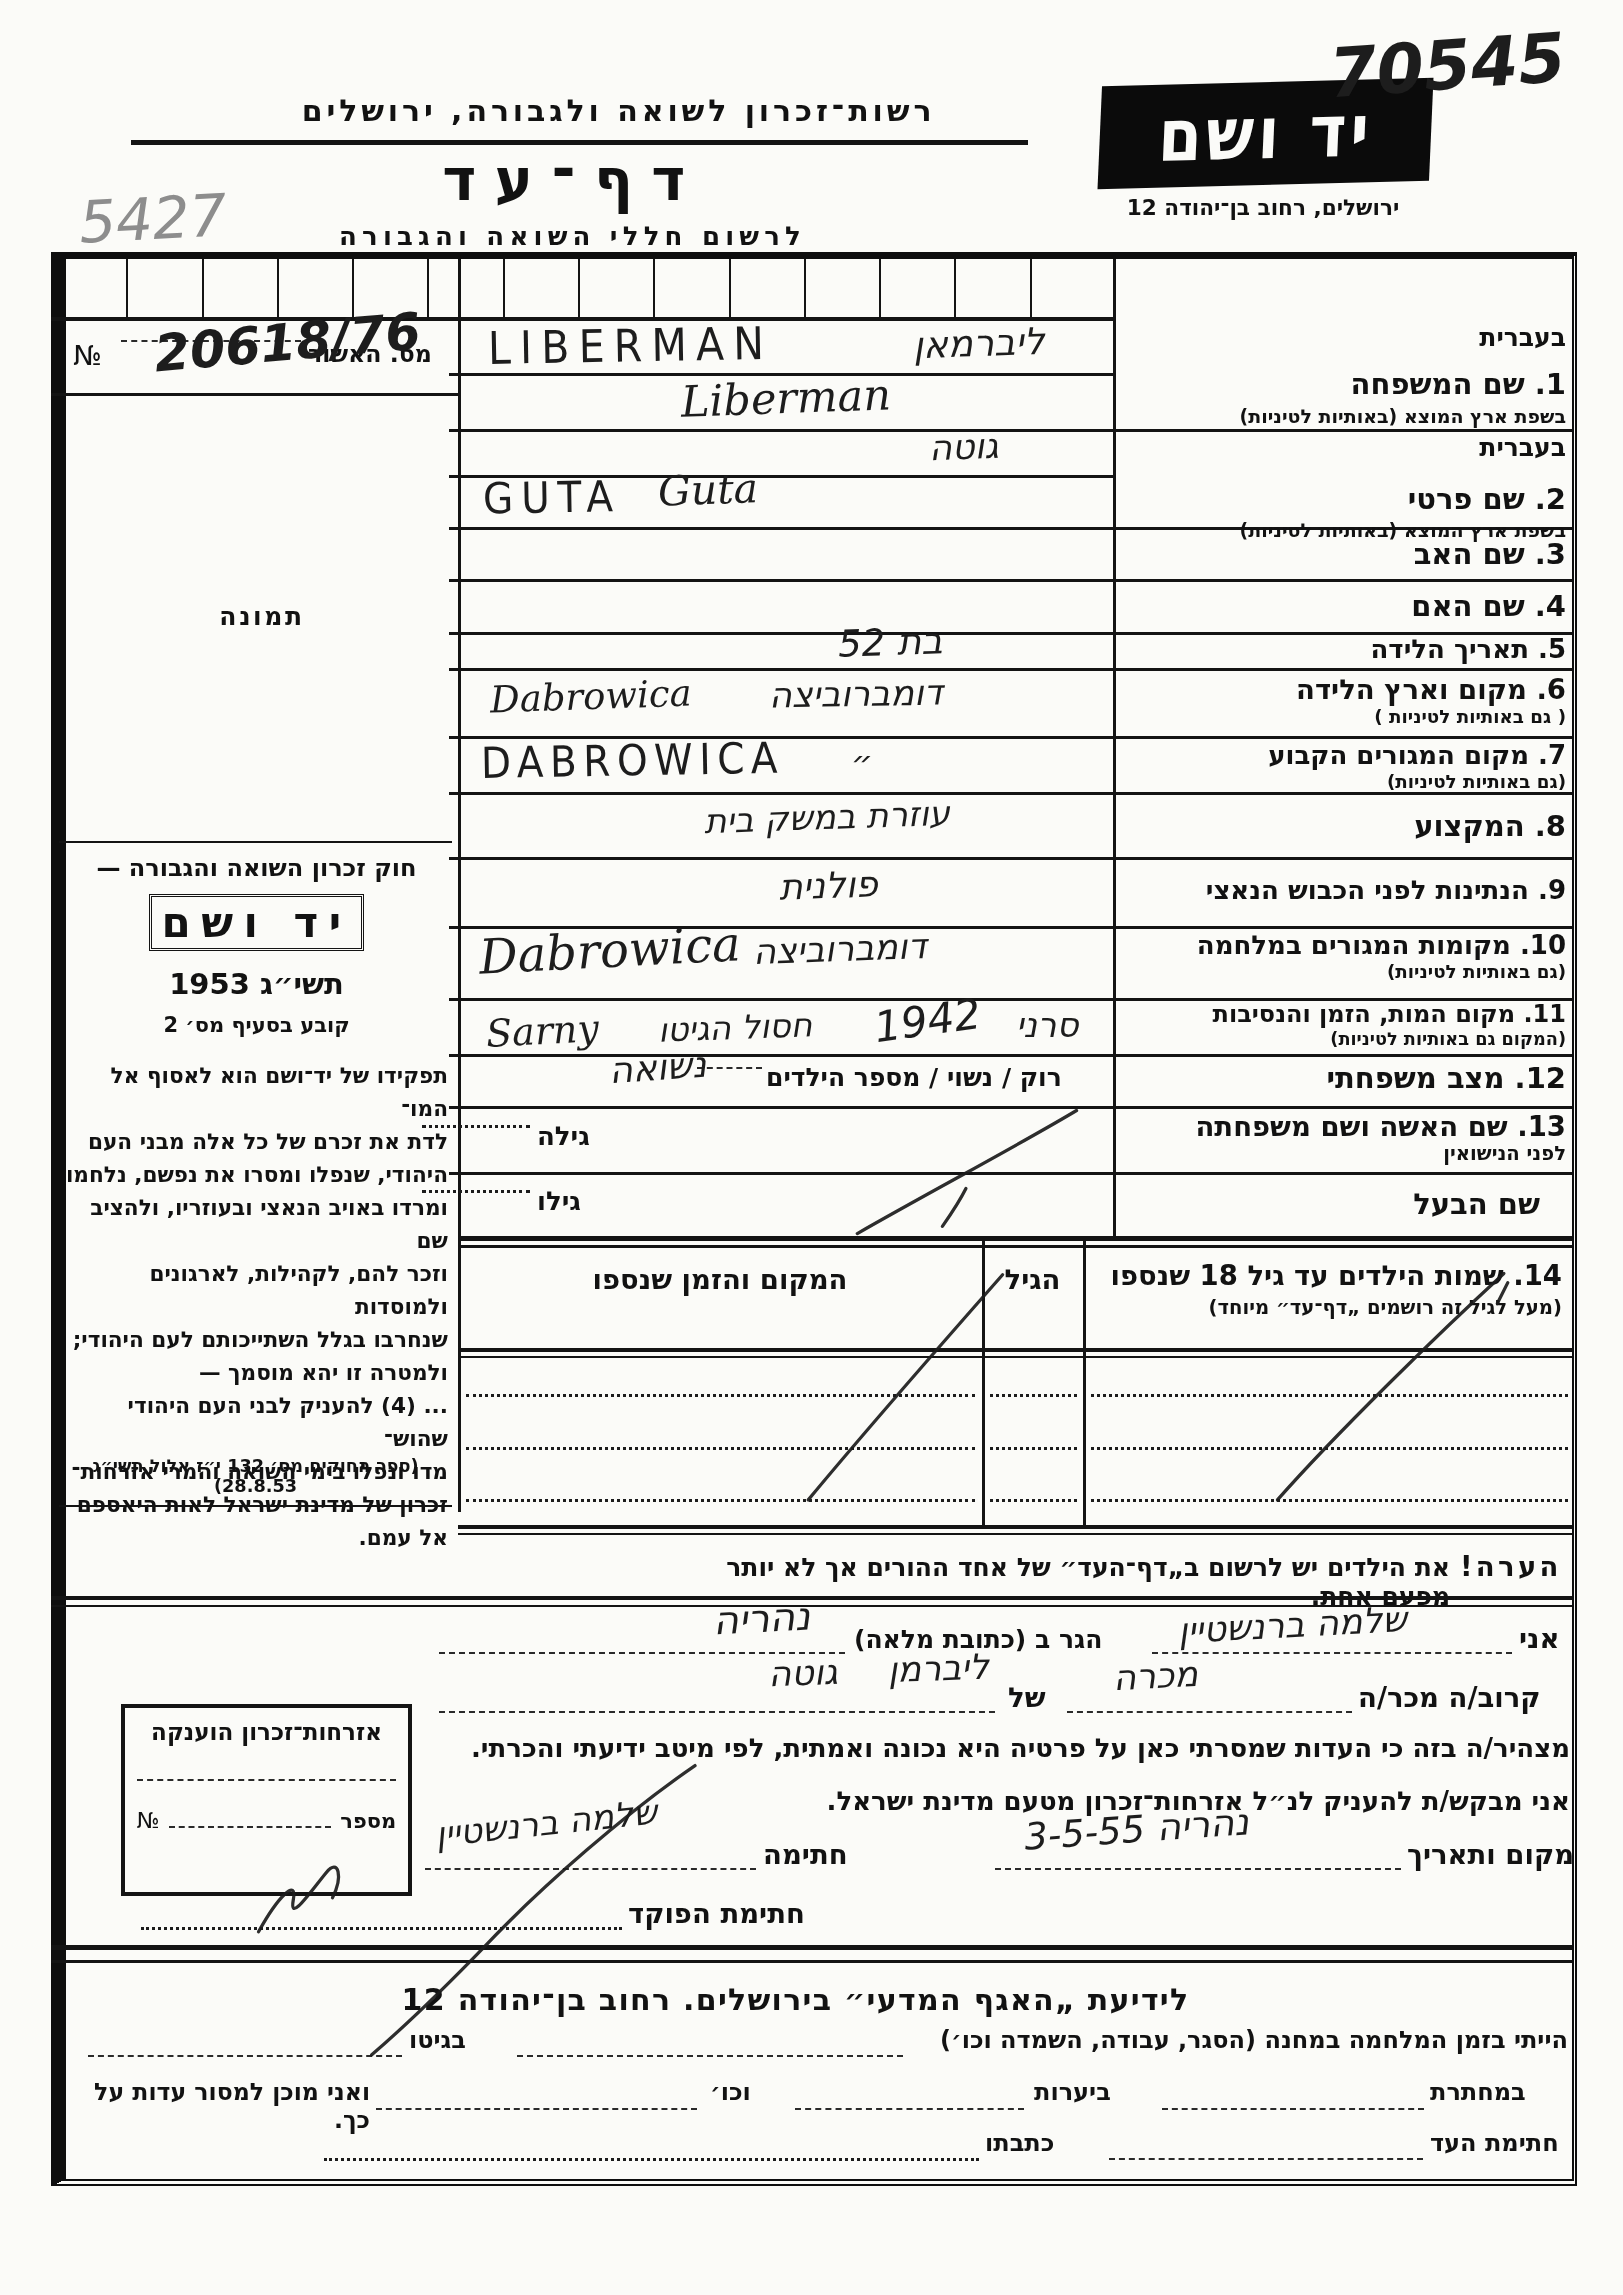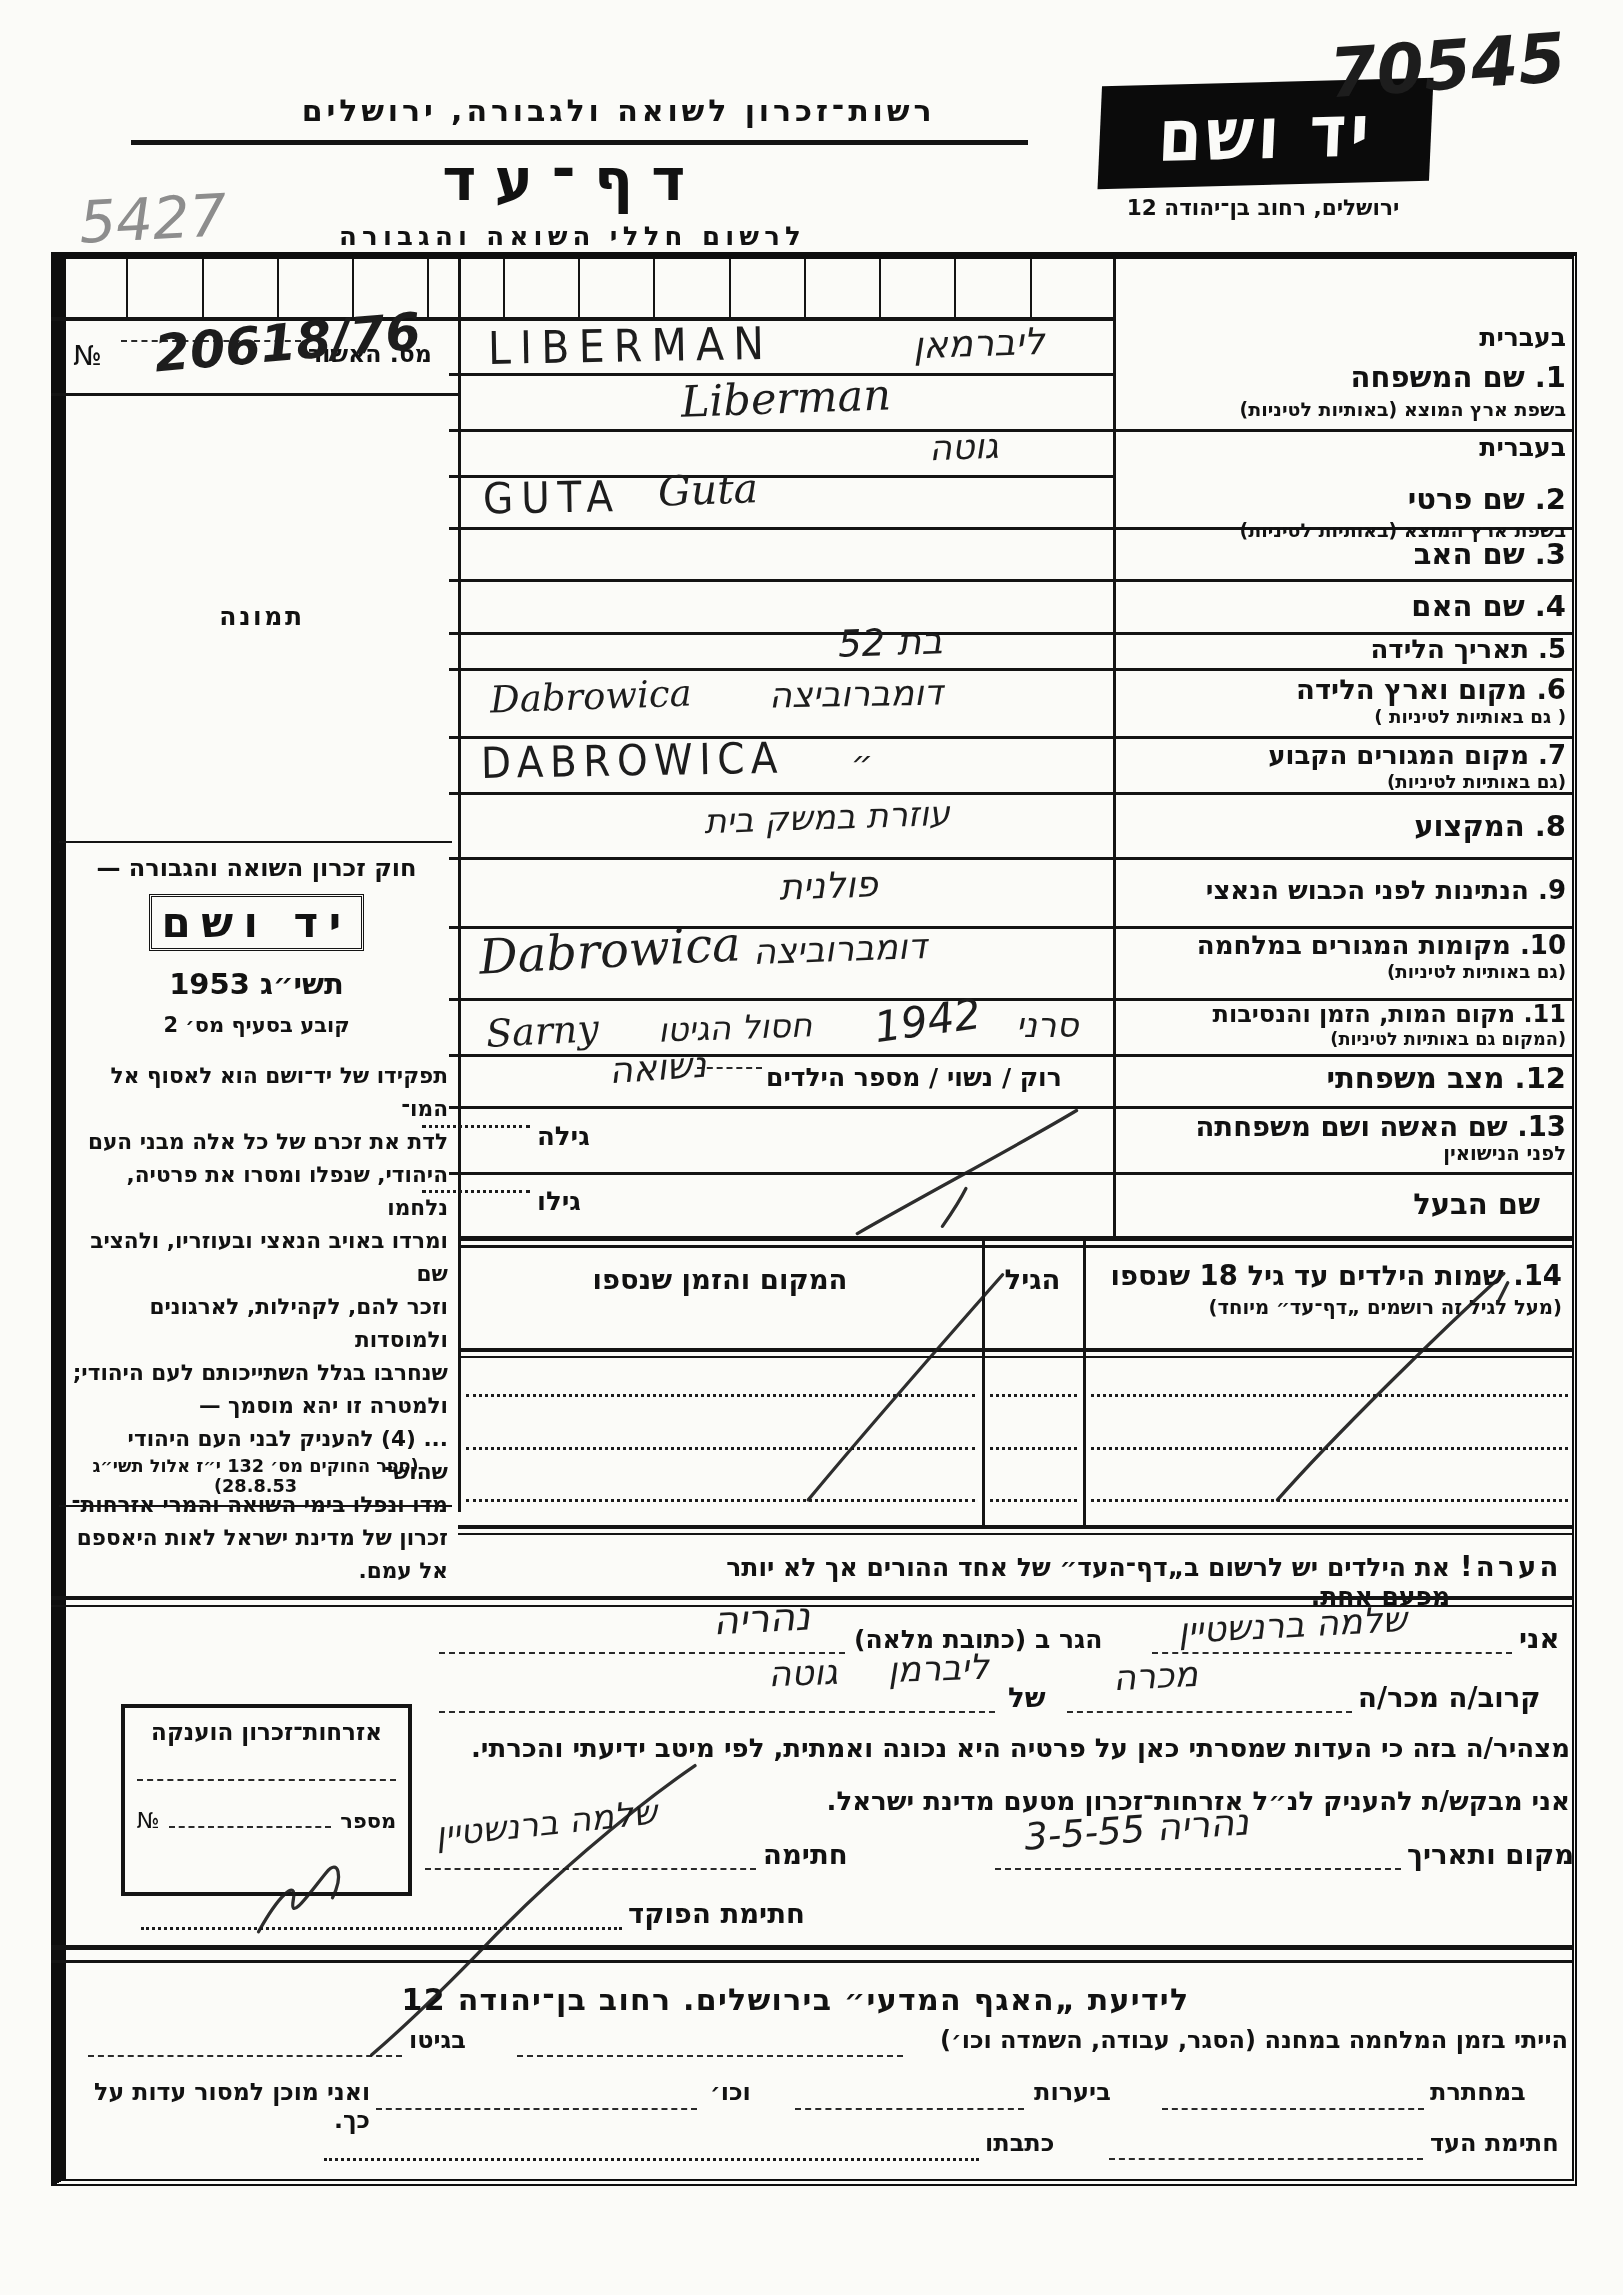--- a/index.html
+++ b/index.html
@@ -69,21 +69,21 @@
 
   <div class="abs b ctr" style="left:65px;top:854px;width:383px;font-size:24px;">חוק זכרון השואה והגבורה —</div>
   <div class="abs ctr" style="left:65px;top:898px;width:383px;">
     <span class="b" style="font-size:42px;letter-spacing:10.5px;border:3.3px double #141414;padding:1.3px 9.2px;">יד ושם</span>
   </div>
   <div class="abs b ctr" style="left:65px;top:967px;width:383px;font-size:29px;">תשי״ג 1953</div>
   <div class="abs b ctr" style="left:65px;top:1013px;width:383px;font-size:21px;">קובע בסעיף מס׳ 2</div>
   <div class="abs b" style="left:65px;top:1059px;width:383px;font-size:21.6px;line-height:33px;text-align:right;">
     <div>תפקידו של יד־ושם הוא לאסוף אל המו־</div>
       <div>לדת את זכרם של כל אלה מבני העם</div>
-    <div>היהודי, שנפלו ומסרו את פרטיה, נלחמו</div>
+    <div>היהודי, שנפלו ומסרו את נפשם, נלחמו</div>
       <div>ומרדו באויב הנאצי ובעוזריו, ולהציב שם</div>
     <div>וזכר להם, לקהילות, לארגונים ולמוסדות</div>
       <div>שנחרבו בגלל השתייכותם לעם היהודי;</div>
     <div>ולמטרה זו יהא מוסמך —</div>
       <div>... (4) להעניק לבני העם היהודי שהוש־</div>
     <div>מדו ונפלו בימי השואה והמרי אזרחות־</div>
       <div>זכרון של מדינת ישראל לאות היאספם</div>
     <div>אל עמם.</div>
   </div>
   <div class="abs ctr" style="left:59px;top:1456px;width:393px;font-size:17.7px;font-weight:bold;">(ספר החוקים מס׳ 132 י״ז אלול תשי״ג 28.8.53)</div>
@@ -98,21 +98,21 @@
   <div class="ln" style="left:1113px;top:792px;width:459px;height:2.6px;"></div>
   <div class="ln" style="left:1113px;top:857px;width:459px;height:2.6px;"></div>
   <div class="ln" style="left:1113px;top:926px;width:459px;height:2.6px;"></div>
   <div class="ln" style="left:1113px;top:998px;width:459px;height:2.6px;"></div>
   <div class="ln" style="left:1113px;top:1054px;width:459px;height:2.6px;"></div>
   <div class="ln" style="left:1113px;top:1106px;width:459px;height:2.6px;"></div>
   <div class="ln" style="left:1113px;top:1172px;width:459px;height:2.6px;"></div>
 
   <div class="abs lbl" style="left:1121px;top:324px;width:445px;">
     <div style="font-size:25px;">בעברית</div>
-    <div style="font-size:29px;margin-top:8px;">1. שם המשפחה</div>
+    <div style="font-size:29px;margin-top:15px;">1. שם המשפחה</div>
     <div style="font-size:19px;margin-top:5.2px;">בשפת ארץ המוצא (באותיות לטיניות)</div>
   </div>
   <div class="abs lbl" style="left:1121px;top:434px;width:445px;">
     <div style="font-size:25px;">בעברית</div>
     <div style="font-size:29px;margin-top:20px;">2. שם פרטי</div>
     <div style="font-size:19px;margin-top:3.9px;">בשפת ארץ המוצא (באותיות לטיניות)</div>
   </div>
   <div class="abs lbl" style="left:1121px;top:538px;width:445px;font-size:29px;">3. שם האב</div>
   <div class="abs lbl" style="left:1121px;top:590px;width:445px;font-size:29px;">4. שם האם</div>
   <div class="abs lbl" style="left:1121px;top:635px;width:445px;font-size:26px;">5. תאריך הלידה</div>

